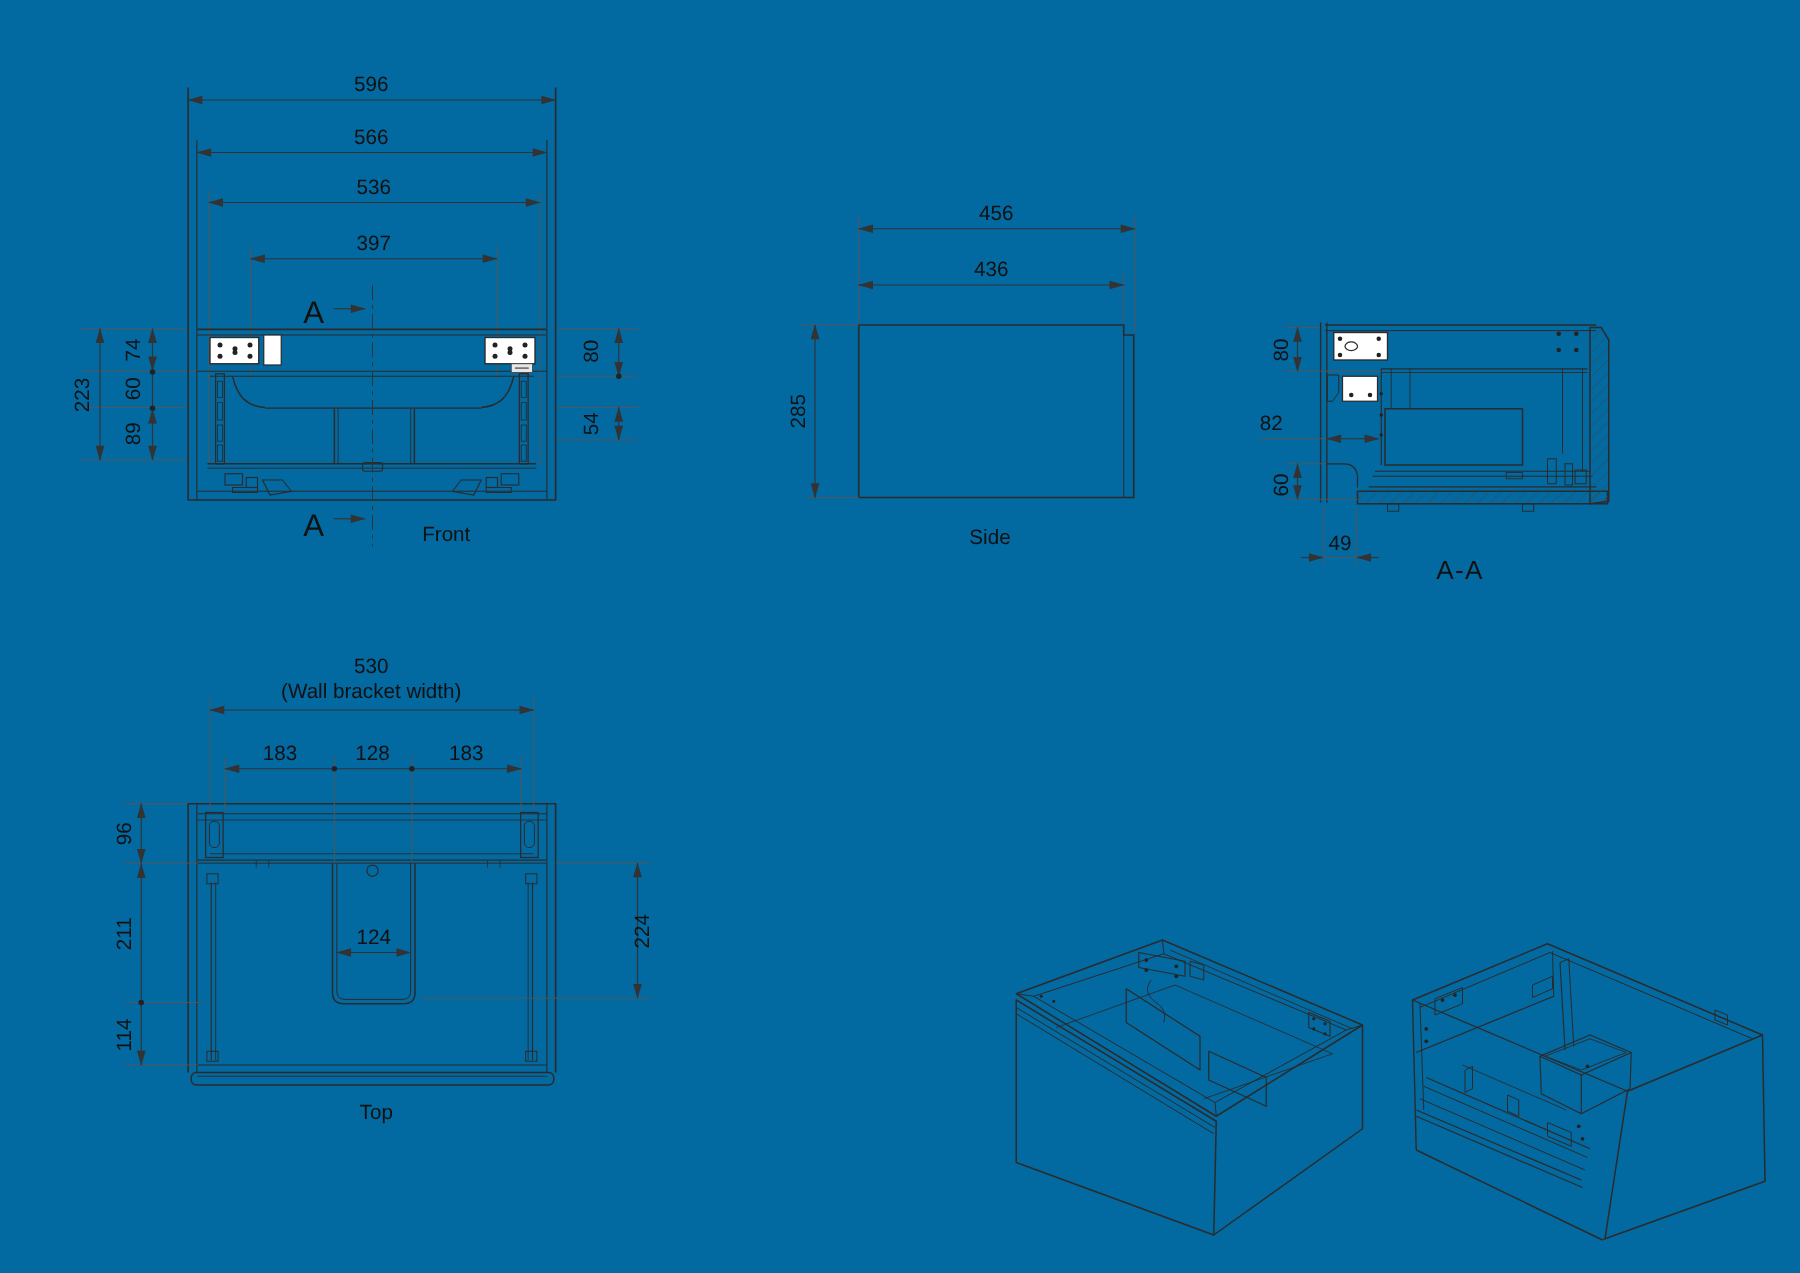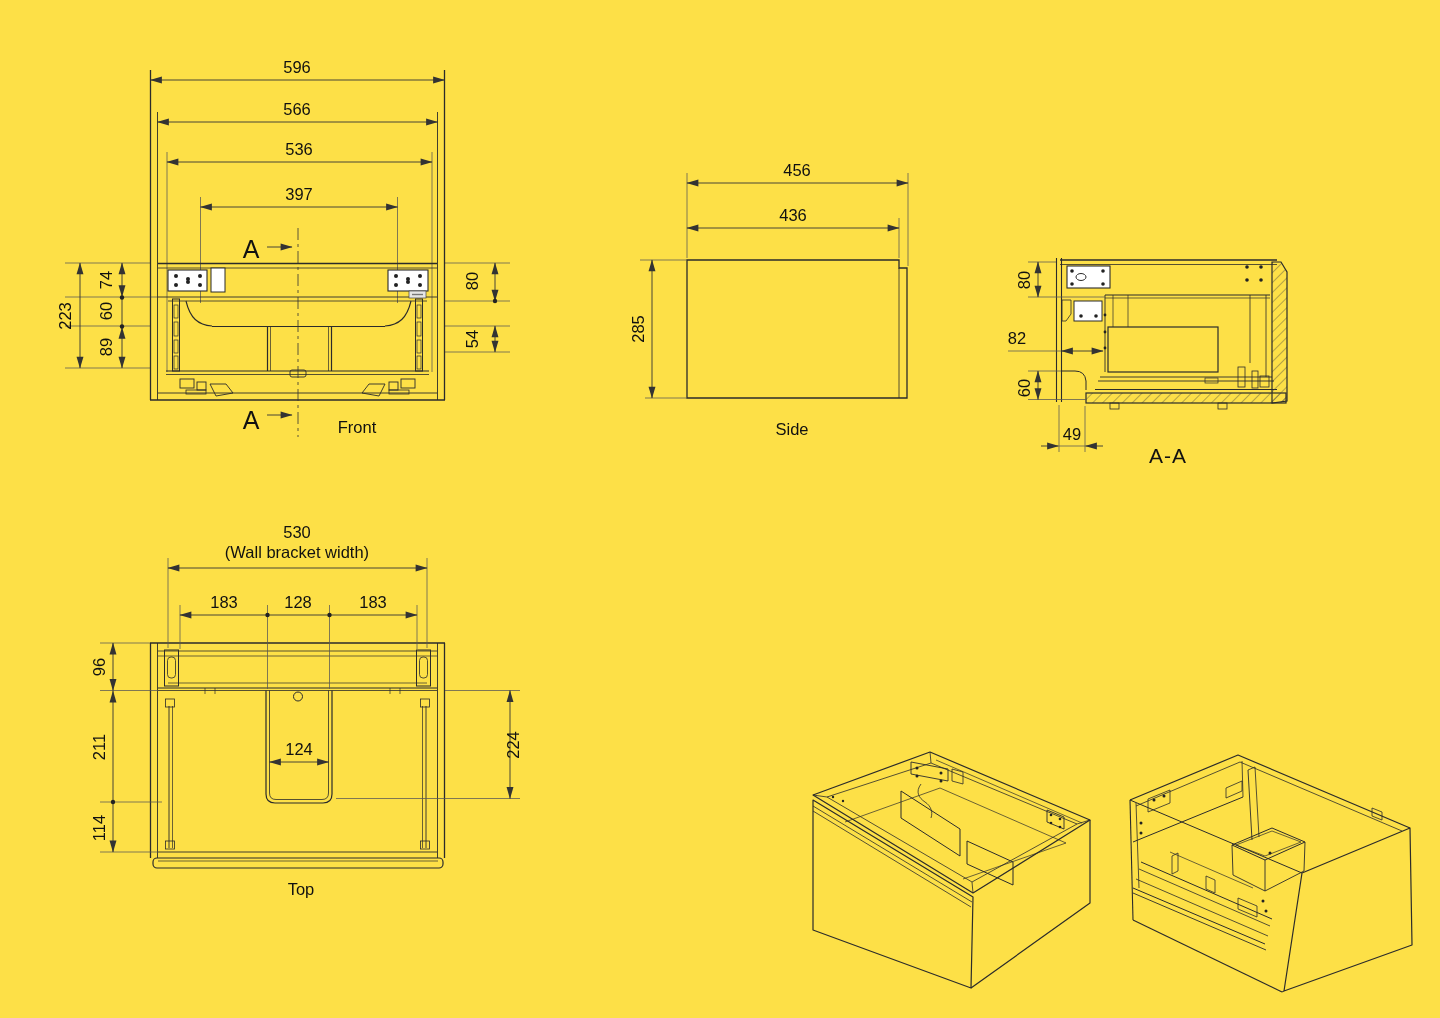--- a/index.html
+++ b/index.html
@@ -1,16 +1,16 @@
 <!DOCTYPE html>
 <html><head>
 <meta charset="utf-8">
 <style>
   html,body{margin:0;padding:0;background:#ffffff;}
-  .page{width:1440px;height:1018px;background:#fde047;position:relative;overflow:hidden;}
+  .page{width:1440px;height:1018px;background:#0369a1;position:relative;overflow:hidden;}
   svg{display:block;}
   svg text{font-family:"Liberation Sans","DejaVu Sans",sans-serif;fill:#111;}
   .dimtext{font-size:16.5px;text-anchor:middle;}
   .viewlabel{font-size:16.5px;text-anchor:middle;}
   .seclabel{font-size:21px;text-anchor:middle;letter-spacing:1px;}
   .aletter{font-size:25px;text-anchor:middle;}
   .ln{stroke:#2b2b2b;fill:none;}
   .lt{stroke:#555;stroke-width:0.75;fill:none;}
   .dl{stroke:#333;stroke-width:0.9;fill:none;}
   .dot{fill:#222;stroke:none;}

